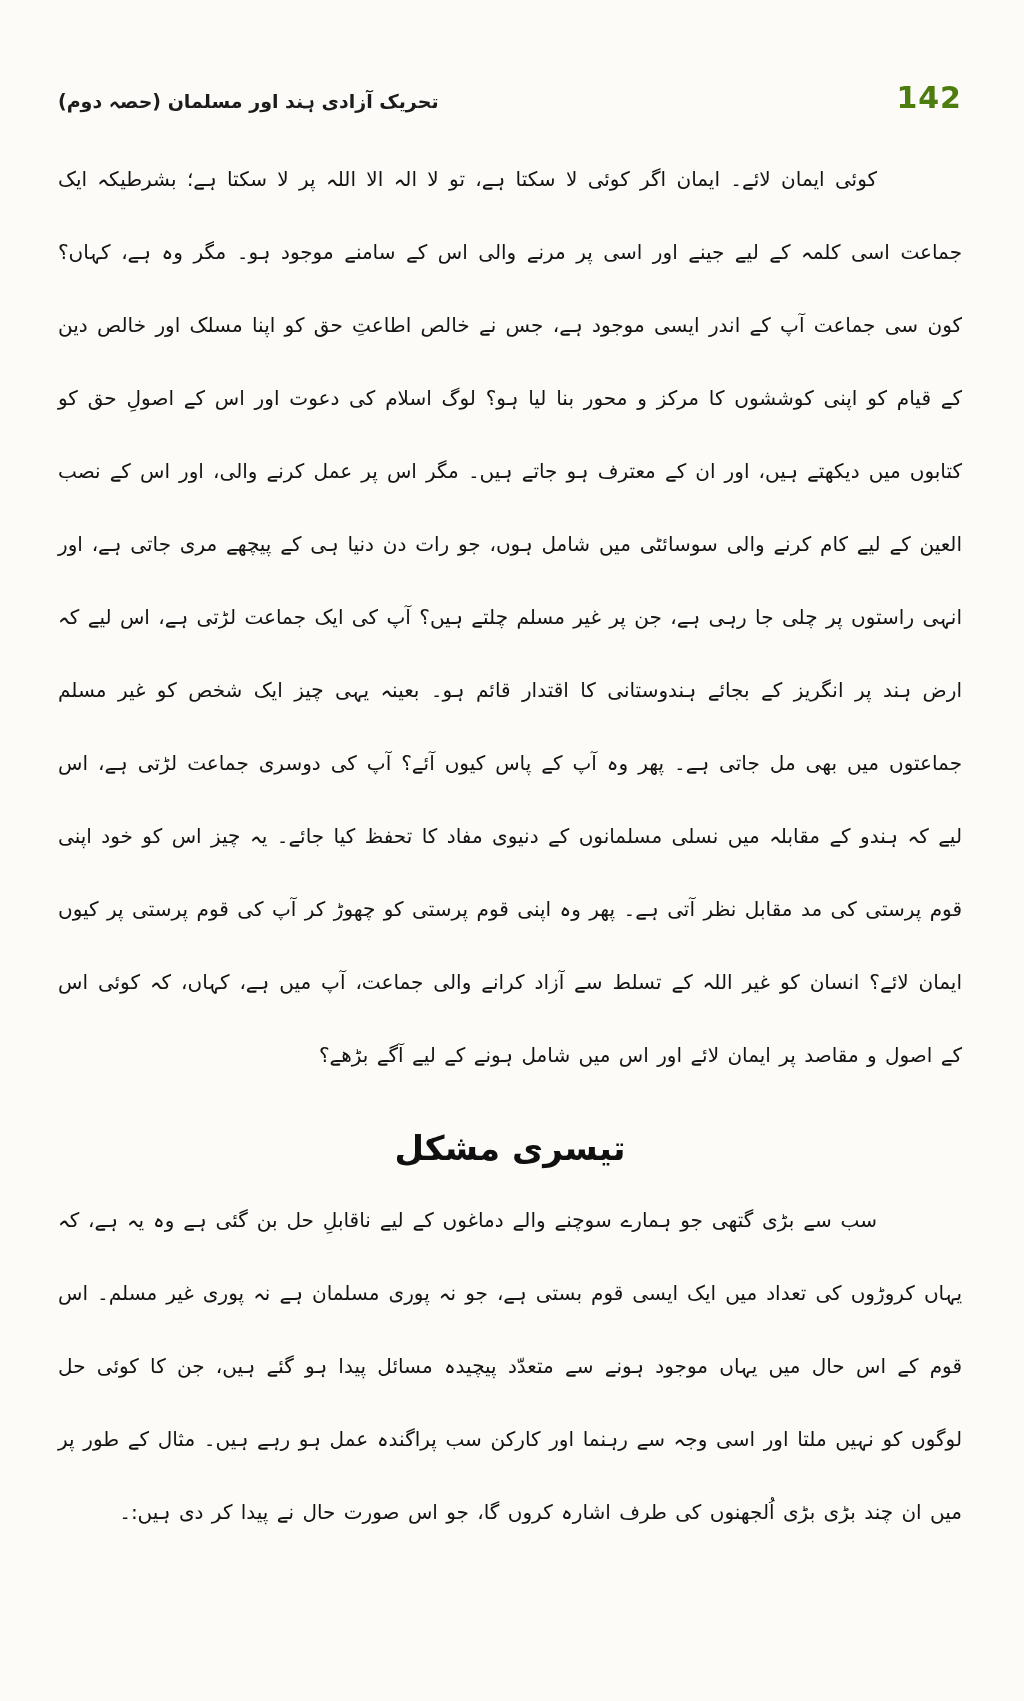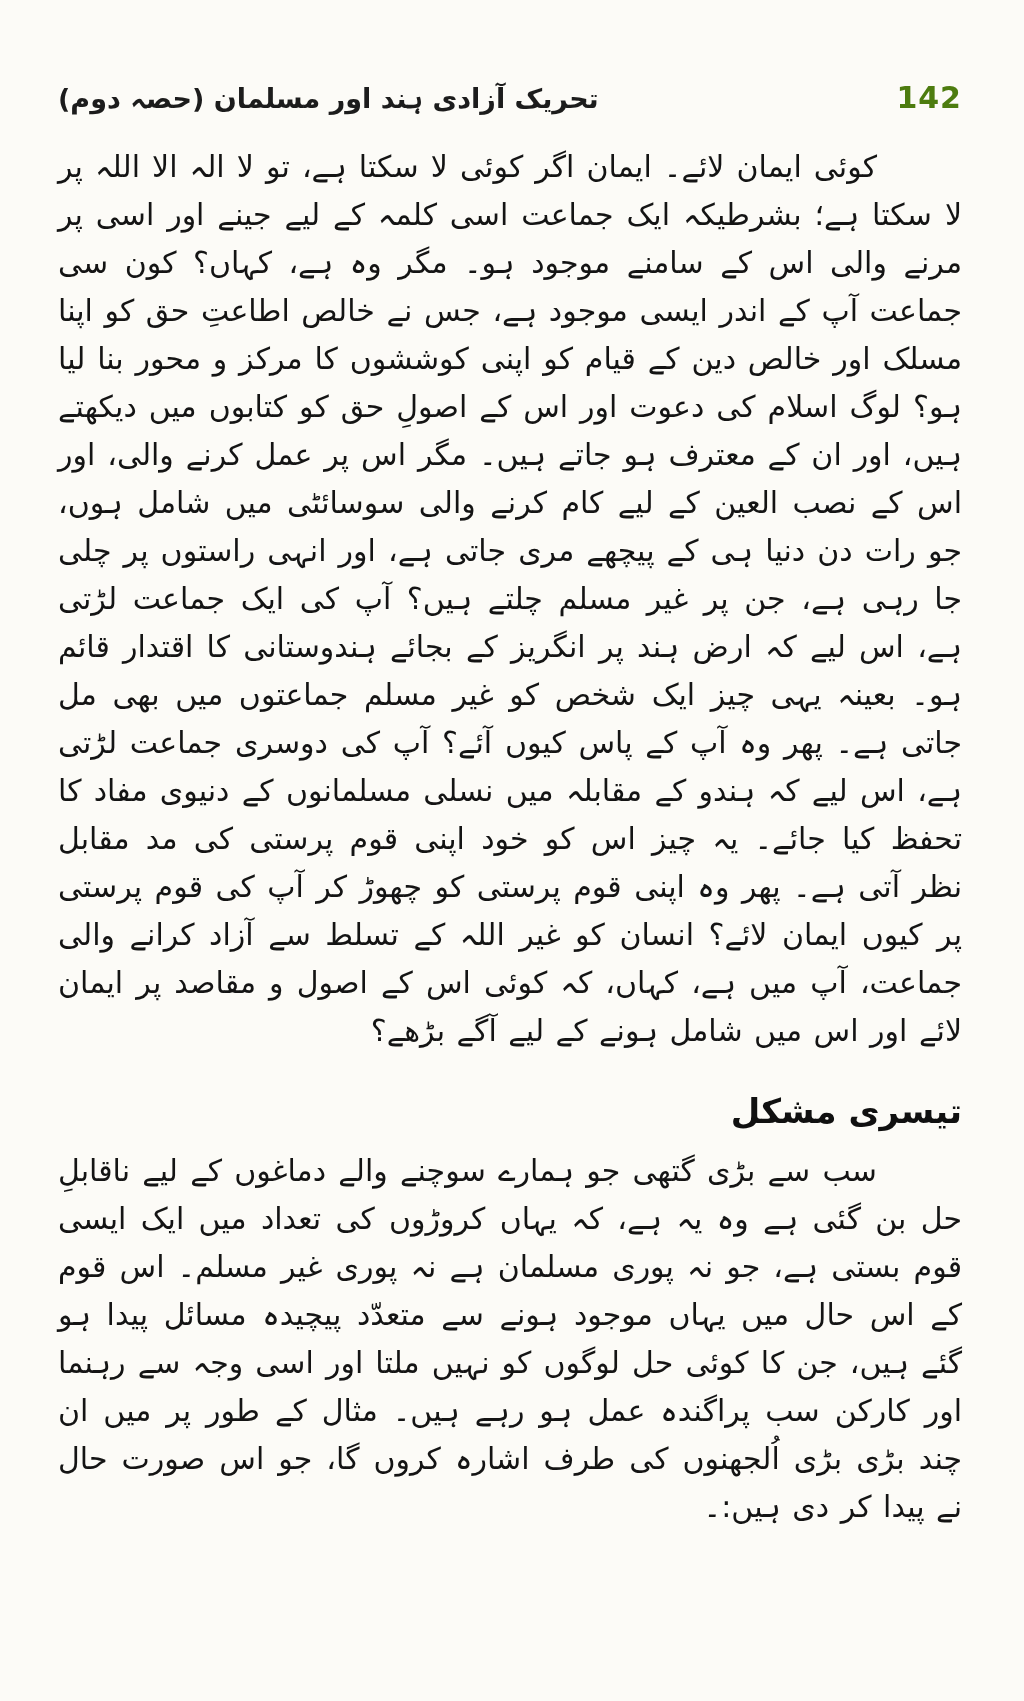--- a/index.html
+++ b/index.html
@@ -29,43 +29,43 @@
       align-items: baseline;
       direction: ltr;
     }
     .page-number {
       font-size: 30px;
       font-weight: bold;
       letter-spacing: 1px;
       color: #4d7c0f;
     }
     .book-title {
-      font-size: 27px;
+      font-size: 19px;
       font-weight: bold;
       direction: rtl;
       color: #1c1c1c;
     }
     .text-block {
       margin-top: 28px;
       direction: rtl;
     }
     .para {
       margin: 0;
-      font-size: 30px;
-      line-height: 48px;
+      font-size: 20px;
+      line-height: 73px;
       text-align: justify;
       text-indent: 85px;
       color: #141414;
       word-spacing: 2px;
     }
     .section-heading {
       margin: 36px 0 16px 0;
       font-size: 34px;
       font-weight: bold;
-      text-align: right;
+      text-align: center;
       color: #101010;
     }
   </style>
 </head>
 <body>
 
 <div class="page">
 
   <div class="running-head">
     <div class="page-number">142</div>

